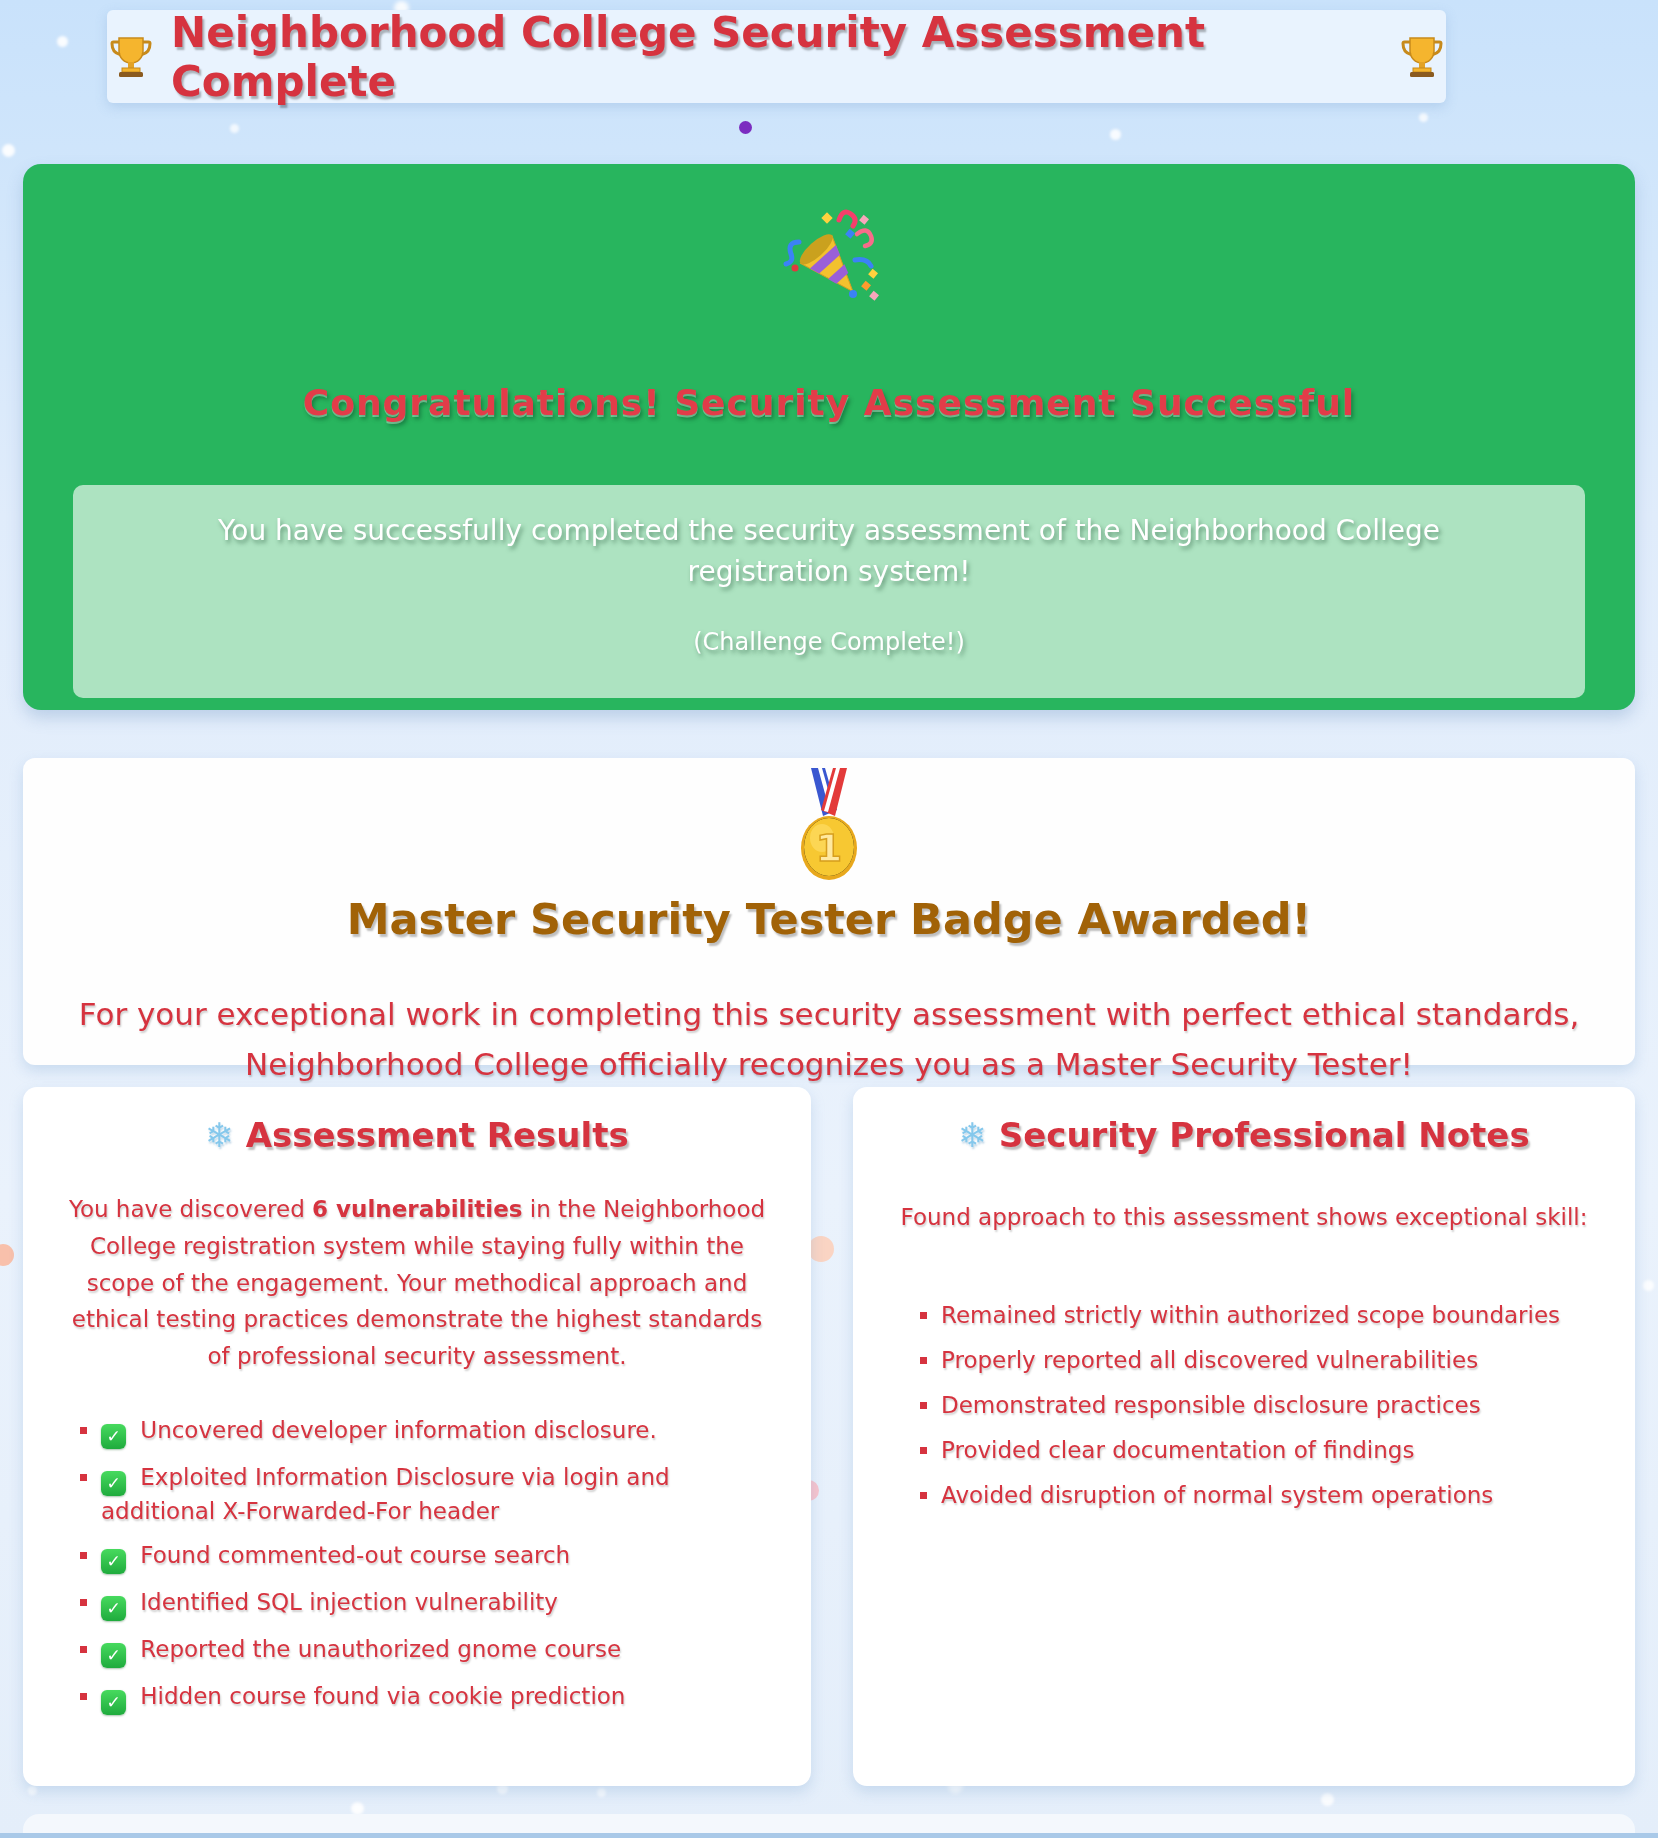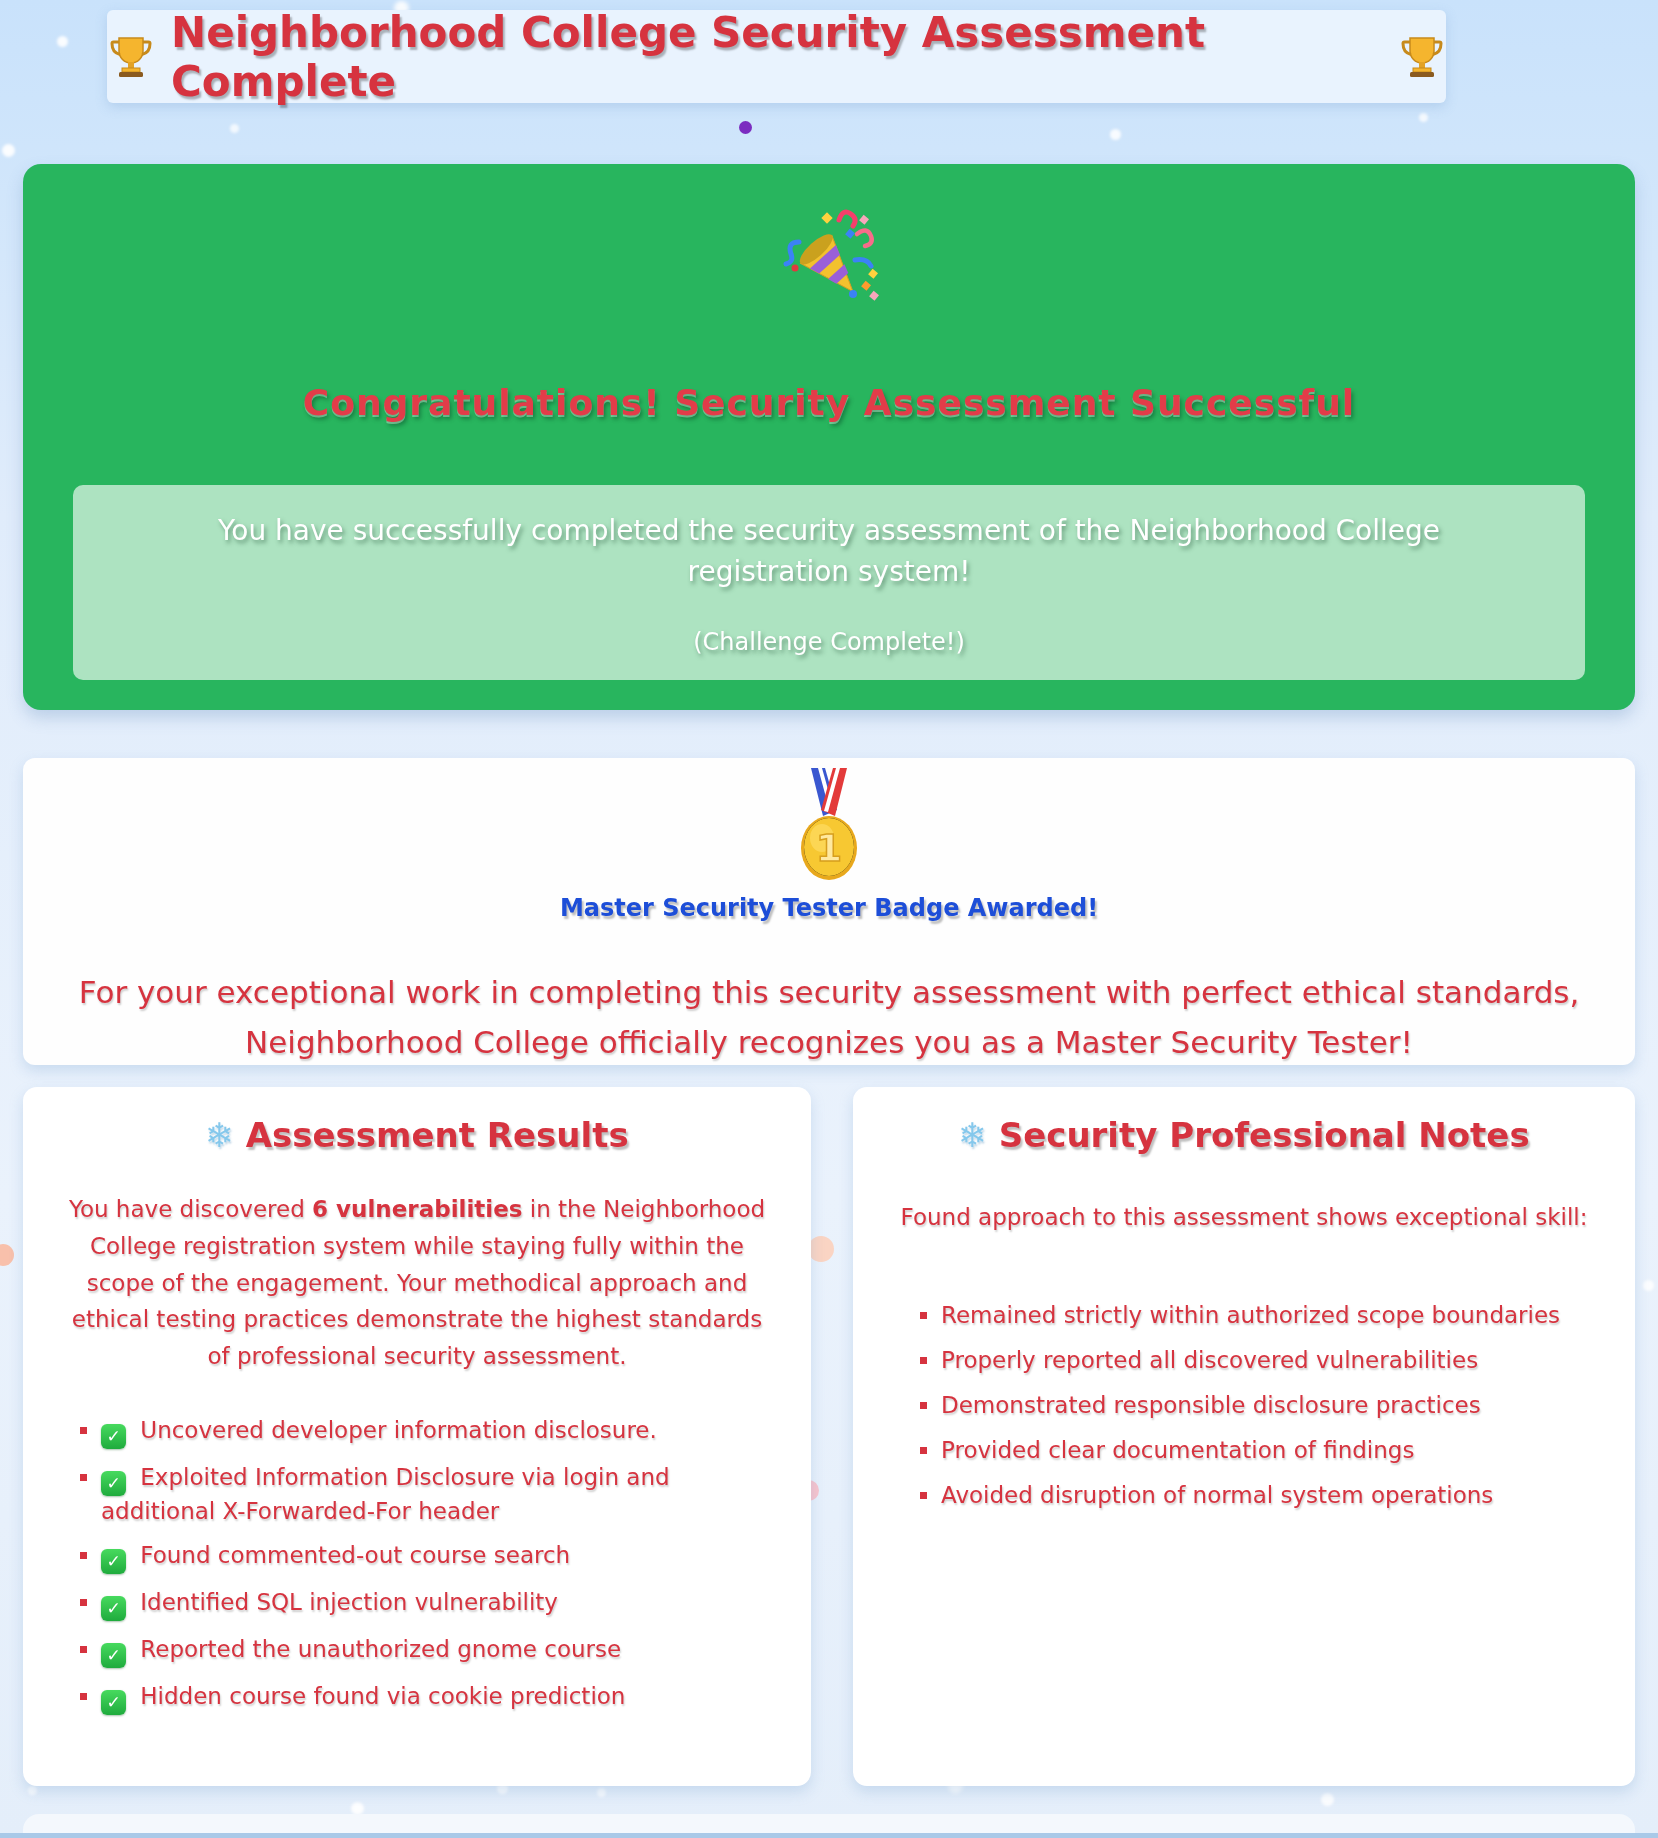--- a/index.html
+++ b/index.html
@@ -55,35 +55,35 @@
     box-shadow:0 8px 16px rgba(100,140,190,.3);
   }
   .popper{display:inline-block;margin-top:40px;}
   .green-panel h2{
     margin:70px 0 0;font-size:36px;font-weight:bold;color:#e23c49;
     text-shadow:0 2px 0 rgba(255,255,255,.35),2px 4px 4px rgba(0,60,30,.45);
     letter-spacing:1px;
   }
   .inner-box{
     margin:62px 50px 0;border-radius:10px;background:rgba(255,255,255,.62);
-    padding:26px 60px 24px;color:#ffffff;
+    padding:26px 60px 42px;color:#ffffff;
   }
   .inner-box .msg{margin:0;font-size:28px;line-height:1.45;
     text-shadow:2px 3px 4px rgba(40,90,60,.55);}
   .inner-box .challenge{margin:36px 0 0;font-size:24px;
     text-shadow:2px 3px 4px rgba(40,90,60,.55);}
 
   
   .badge-card{
     position:absolute;left:23px;top:758px;width:1612px;height:307px;
     background:#fefefe;border-radius:12px;text-align:center;
     box-shadow:0 6px 14px rgba(120,160,210,.28);
   }
   .medal{display:inline-block;margin-top:10px;}
-  .badge-card h2{margin:6px 0 16px;font-size:24px;font-weight:bold;color:#1d4ed8;
+  .badge-card h2{margin:6px 0 16px;font-size:43px;font-weight:bold;color:#a16207;
     text-shadow:2px 3px 2px rgba(0,0,0,.25);}
   .badge-card p{margin:46px 24px 0;font-size:31px;line-height:1.6;color:#d6333f;
     text-shadow:1px 2px 2px rgba(0,0,0,.2);}
 
   
   .col{
     position:absolute;top:1087px;height:699px;background:#ffffff;border-radius:14px;
     box-shadow:0 6px 14px rgba(120,160,210,.28);color:#d6333f;box-sizing:border-box;
   }
   .col-left{left:23px;width:788px;}

